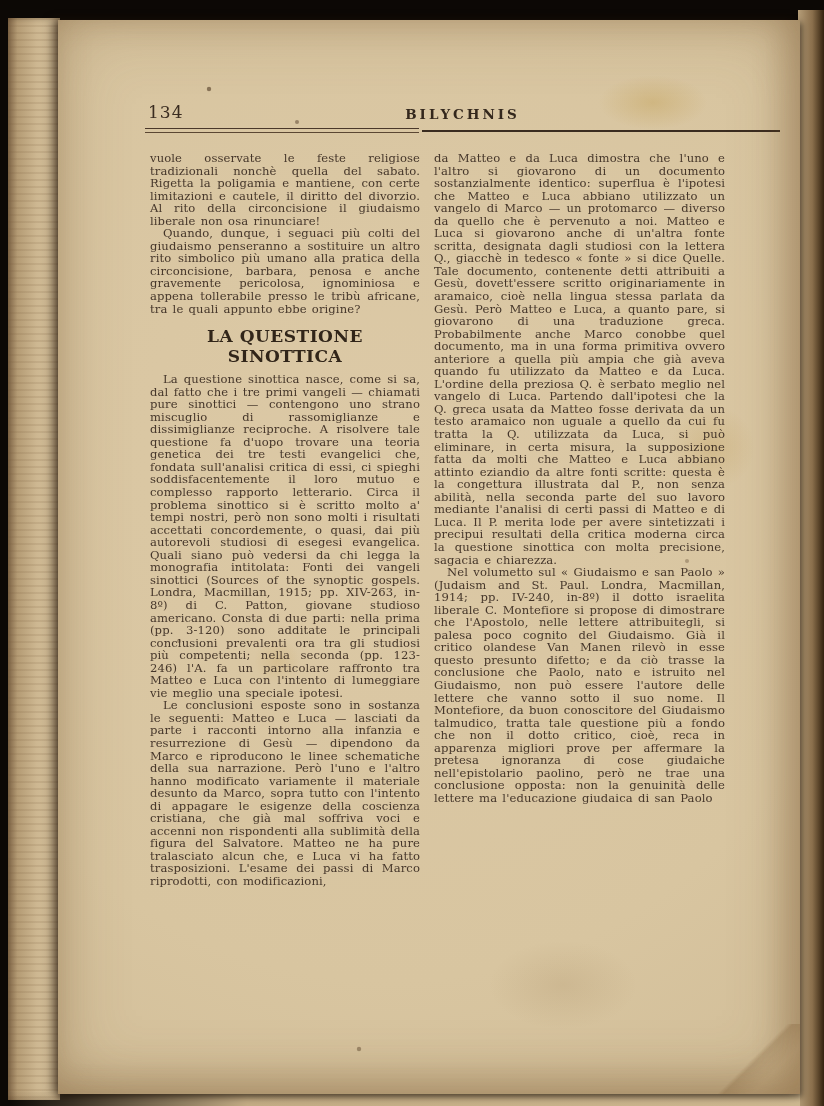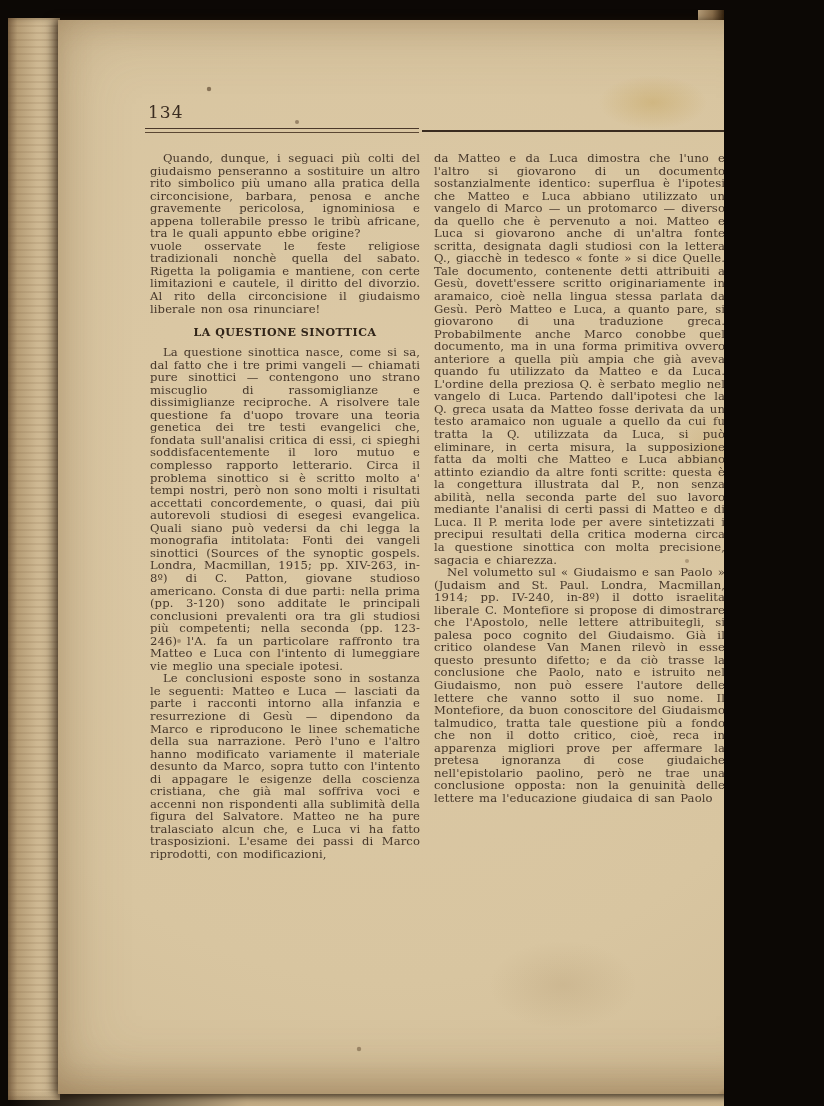--- a/index.html
+++ b/index.html
@@ -1,21 +1,21 @@
 <!DOCTYPE html>
 <html><head>
 <meta charset="utf-8">
 <style>
   html,body{margin:0;padding:0;}
   body{
     width:824px;height:1106px;overflow:hidden;
     font-family:"DejaVu Serif","Liberation Serif",serif;
     background:#0c0805;
   }
-  .scene{position:relative;width:724px;height:1106px;background:#0c0805;overflow:hidden;}
+  .scene{position:relative;width:824px;height:1106px;background:#0c0805;overflow:hidden;}
 
   
   .edge-left{
     position:absolute;left:8px;top:18px;width:52px;height:1082px;
     background:
       repeating-linear-gradient(to bottom, rgba(121,92,60,.14) 0 2px, rgba(0,0,0,0) 2px 7px),
       linear-gradient(to right,#7c6244 0%, #b49b74 18%, #cdb791 55%, #d6c29d 100%);
     box-shadow:inset -4px 0 6px rgba(61,41,21,.45);
   }
 
@@ -83,47 +83,48 @@
   .col-left{width:270px;}
   .col-right{width:291px;}
   .para{
     margin:0;text-align:justify;text-indent:13px;
     font-size:11.6px;line-height:12.55px;word-spacing:1.4px;letter-spacing:.1px;
   }
   .para.noindent{text-indent:0;}
   .para .it{}
   .col-heading{
     margin:11px 0 7px;text-align:center;
-    font-size:11px;font-weight:700;letter-spacing:.5px;color:#312519;
+    font-size:17px;font-weight:700;letter-spacing:.5px;color:#312519;
   }
 </style>
 </head>
 <body>
 
 <div class="scene">
   <div class="edge-left"></div>
   <div class="edge-right"></div>
   <div class="edge-bottom"></div>
 
   <div class="page">
     <div class="stain s1"></div>
     <div class="stain s2"></div>
     <div class="stain s3"></div>
     <div class="stain s4"></div>
     <div class="specks"></div>
     <div class="corner-curl"></div>
 
     <span class="pagenum">134</span>
+    <span class="journal">BILYCHNIS</span>
     <div class="rule rule-left"></div>
     <div class="rule rule-right"></div>
 
     <div class="columns">
       <div class="col col-left" id="col-left">
+          <p class="para noindent"><span>vuole osservate le feste religiose tradizionali nonchè quella del sabato. Rigetta la poligamia e mantiene, con certe limitazioni e cautele, il diritto del divorzio. Al rito della circoncisione il giudaismo liberale non osa rinunciare!</span></p>
           <p class="para"><span>Quando, dunque, i seguaci più colti del giudaismo penseranno a sostituire un altro rito simbolico più umano alla pratica della circoncisione, barbara, penosa e anche gravemente pericolosa, ignominiosa e appena tollerabile presso le tribù africane, tra le quali appunto ebbe origine?</span></p>
-          <p class="para noindent"><span>vuole osservate le feste religiose tradizionali nonchè quella del sabato. Rigetta la poligamia e mantiene, con certe limitazioni e cautele, il diritto del divorzio. Al rito della circoncisione il giudaismo liberale non osa rinunciare!</span></p>
           <h3 class="col-heading">LA QUESTIONE SINOTTICA</h3>
           <p class="para"><span>La questione sinottica nasce, come si sa, dal fatto che i tre primi vangeli — chiamati pure sinottici — contengono uno strano miscuglio di rassomiglianze e dissimiglianze reciproche. A risolvere tale questione fa d'uopo trovare una teoria genetica dei tre testi evangelici che, fondata sull'analisi critica di essi, ci spieghi soddisfacentemente il loro mutuo e complesso rapporto letterario. Circa il problema sinottico si è scritto molto a' tempi nostri, però non sono molti i risultati accettati concordemente, o quasi, dai più autorevoli studiosi di esegesi evangelica. Quali siano può vedersi da chi legga la monografia intitolata: </span><span class="it">Fonti dei vangeli sinottici (Sources of the synoptic gospels.</span><span> Londra, Macmillan, 1915; pp. XIV-263, in-8º) di C. Patton, giovane studioso americano. Consta di due parti: nella prima (pp. 3-120) sono additate le principali conclusioni prevalenti ora tra gli studiosi più competenti; nella seconda (pp. 123-246) l'A. fa un particolare raffronto tra Matteo e Luca con l'intento di lumeggiare vie meglio una speciale ipotesi.</span></p>
           <p class="para"><span>Le conclusioni esposte sono in sostanza le seguenti: Matteo e Luca — lasciati da parte i racconti intorno alla infanzia e resurrezione di Gesù — dipendono da Marco e riproducono le linee schematiche della sua narrazione. Però l'uno e l'altro hanno modificato variamente il materiale desunto da Marco, sopra tutto con l'intento di appagare le esigenze della coscienza cristiana, che già mal soffriva voci e accenni non rispondenti alla sublimità della figura del Salvatore. Matteo ne ha pure tralasciato alcun che, e Luca vi ha fatto trasposizioni. L'esame dei passi di Marco riprodotti, con modificazioni,</span></p>
         </div>
       <div class="col col-right" id="col-right">
           <p class="para noindent"><span>da Matteo e da Luca dimostra che l'uno e l'altro si giovarono di un documento sostanzialmente identico: superflua è l'ipotesi che Matteo e Luca abbiano utilizzato un vangelo di Marco — un protomarco — diverso da quello che è pervenuto a noi. Matteo e Luca si giovarono anche di un'altra fonte scritta, designata dagli studiosi con la lettera Q., giacchè in tedesco « fonte » si dice </span><span class="it">Quelle</span><span>. Tale documento, contenente detti attribuiti a Gesù, dovett'essere scritto originariamente in aramaico, cioè nella lingua stessa parlata da Gesù. Però Matteo e Luca, a quanto pare, si giovarono di una traduzione greca. Probabilmente anche Marco conobbe quel documento, ma in una forma primitiva ovvero anteriore a quella più ampia che già aveva quando fu utilizzato da Matteo e da Luca. L'ordine della preziosa Q. è serbato meglio nel vangelo di Luca. Partendo dall'ipotesi che la Q. greca usata da Matteo fosse derivata da un testo aramaico non uguale a quello da cui fu tratta la Q. utilizzata da Luca, si può eliminare, in certa misura, la supposizione fatta da molti che Matteo e Luca abbiano attinto eziandio da altre fonti scritte: questa è la congettura illustrata dal P., non senza abilità, nella seconda parte del suo lavoro mediante l'analisi di certi passi di Matteo e di Luca. Il P. merita lode per avere sintetizzati i precipui resultati della critica moderna circa la questione sinottica con molta precisione, sagacia e chiarezza.</span></p>
           <p class="para"><span>Nel volumetto sul « Giudaismo e san Paolo » (</span><span class="it">Judaism and St. Paul.</span><span> Londra, Macmillan, 1914; pp. IV-240, in-8º) il dotto israelita liberale C. Montefiore si propose di dimostrare che l'Apostolo, nelle lettere attribuitegli, si palesa poco cognito del Giudaismo. Già il critico olandese Van Manen rilevò in esse questo presunto difetto; e da ciò trasse la conclusione che Paolo, nato e istruito nel Giudaismo, non può essere l'autore delle lettere che vanno sotto il suo nome. Il Montefiore, da buon conoscitore del Giudaismo talmudico, tratta tale questione più a fondo che non il dotto critico, cioè, reca in apparenza migliori prove per affermare la pretesa ignoranza di cose giudaiche nell'epistolario paolino, però ne trae una conclusione opposta: non la genuinità delle lettere ma l'educazione giudaica di san Paolo</span></p>
         </div>
     </div>
   </div>

